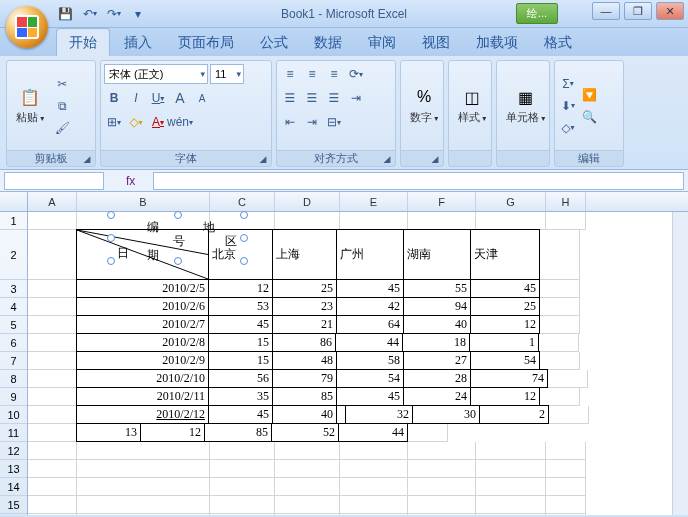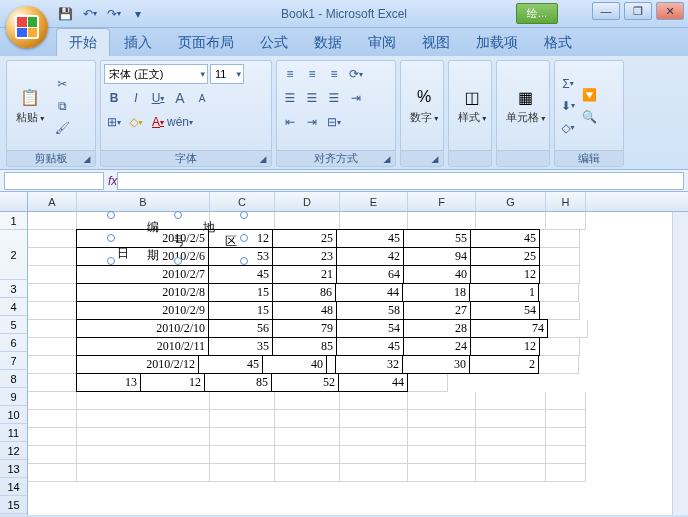--- a/index.html
+++ b/index.html
@@ -30,21 +30,21 @@
 .ico{width:22px;height:22px;display:flex;align-items:center;justify-content:center;font-size:16px}
 .btn-label{font-size:11px;color:#333;white-space:nowrap}
 .mini-col{display:flex;flex-direction:column;gap:2px;justify-content:center}
 .mini-btn{width:20px;height:20px;display:flex;align-items:center;justify-content:center;cursor:pointer;border-radius:2px;font-size:12px;color:#3b5d8a}
 .font-row{display:flex;gap:2px;align-items:center;margin-bottom:2px}
 .font-sel{height:20px;border:1px solid #9ab9de;background:#fff;font-size:11px;padding:0 14px 0 4px;position:relative;display:flex;align-items:center}
 .font-sel::after{content:"▾";position:absolute;right:2px;color:#3b5d8a;font-size:9px}
 .drop::after{content:" ▾";font-size:8px}
 .namebox-row{height:22px;background:#e8f1fc;border-bottom:1px solid #9ab9de;display:flex;align-items:center}
 .namebox{width:100px;height:18px;border:1px solid #9ab9de;background:#fff;margin:0 4px;padding:0 4px;font-size:11px;display:flex;align-items:center}
-.fx-label{font-style:italic;color:#701a75;margin:0 0}
+.fx-label{color:#701a75;margin:0 18px}
 .fx-input{flex:1;height:18px;border:1px solid #9ab9de;background:#fff;margin-right:4px}
 .sheet{position:relative;background:#fff;overflow:hidden;height:323px}
 .col-headers{display:flex;height:20px;background:linear-gradient(#f4f8fd,#dce8f7);border-bottom:1px solid #9cb6d6;font-size:11px;color:#333}
 .corner{width:28px;border-right:1px solid #9cb6d6;background:linear-gradient(#f4f8fd,#dce8f7)}
 .col-h{border-right:1px solid #c4d3e8;display:flex;align-items:center;justify-content:center;cursor:pointer}
 .rows-wrap{display:flex}
 .row-headers{width:28px;background:linear-gradient(#f4f8fd,#dce8f7);border-right:1px solid #9cb6d6}
 .row-h{height:18px;border-bottom:1px solid #c4d3e8;display:flex;align-items:center;justify-content:center;font-size:11px;cursor:pointer}
 .row-h.tall{height:50px}
 .cells{position:relative}
@@ -262,20 +262,35 @@
         <div class="cell-row">
           <div class="cell" style="width: 49px;"></div>
           <div class="cell" style="width: 133px;"></div>
           <div class="cell" style="width: 65px;"></div>
           <div class="cell" style="width: 65px;"></div>
           <div class="cell" style="width: 68px;"></div>
           <div class="cell" style="width: 68px;"></div>
           <div class="cell" style="width: 70px;"></div>
           <div class="cell" style="width: 40px;"></div>
         </div>
+        <div class="cell-row tall">
+          <div class="cell" style="width: 49px;"></div>
+          <div class="cell diag-cell" style="width: 133px;">
+            <svg viewBox="0 0 133 50" preserveAspectRatio="none">
+              <line x1="0" y1="0" x2="133" y2="25" stroke="#000" stroke-width="1"></line>
+              <line x1="0" y1="0" x2="133" y2="50" stroke="#000" stroke-width="1"></line>
+            </svg>
+          </div>
+          <div class="cell hdr" style="width: 65px;">北京</div>
+          <div class="cell hdr" style="width: 65px;">上海</div>
+          <div class="cell hdr" style="width: 68px;">广州</div>
+          <div class="cell hdr" style="width: 68px;">湖南</div>
+          <div class="cell hdr" style="width: 70px;">天津</div>
+          <div class="cell" style="width: 40px;"></div>
+        </div>
         <div class="cell-row">
           <div class="cell" style="width: 49px;"></div>
           <div class="cell date" style="width: 133px;">2010/2/5</div>
           <div class="cell num" style="width: 65px;">12</div>
           <div class="cell num" style="width: 65px;">25</div>
           <div class="cell num" style="width: 68px;">45</div>
           <div class="cell num" style="width: 68px;">55</div>
           <div class="cell num" style="width: 70px;">45</div>
           <div class="cell" style="width: 40px;"></div>
         </div>
@@ -334,21 +349,21 @@
           <div class="cell date" style="width: 133px;">2010/2/11</div>
           <div class="cell num" style="width: 65px;">35</div>
           <div class="cell num" style="width: 65px;">85</div>
           <div class="cell num" style="width: 68px;">45</div>
           <div class="cell num" style="width: 68px;">24</div>
           <div class="cell num" style="width: 70px;">12</div>
           <div class="cell" style="width: 40px;"></div>
         </div>
         <div class="cell-row">
           <div class="cell" style="width: 49px;"></div>
-          <div class="cell date" style="width: 123px;">2010/2/12</div>
+          <div class="cell date" style="width: 133px; text-decoration: underline;">2010/2/12</div>
           <div class="cell num" style="width: 65px;">45</div>
           <div class="cell num" style="width: 65px;">40</div>
           <div class="cell num" style="width: 68px; margin-left: 8px;">32</div>
           <div class="cell num" style="width: 68px;">30</div>
           <div class="cell num" style="width: 70px;">2</div>
           <div class="cell" style="width: 40px;"></div>
         </div>
         <div class="cell-row">
           <div class="cell" style="width: 49px;"></div>
           <div class="cell num" style="width: 65px;">13</div>

